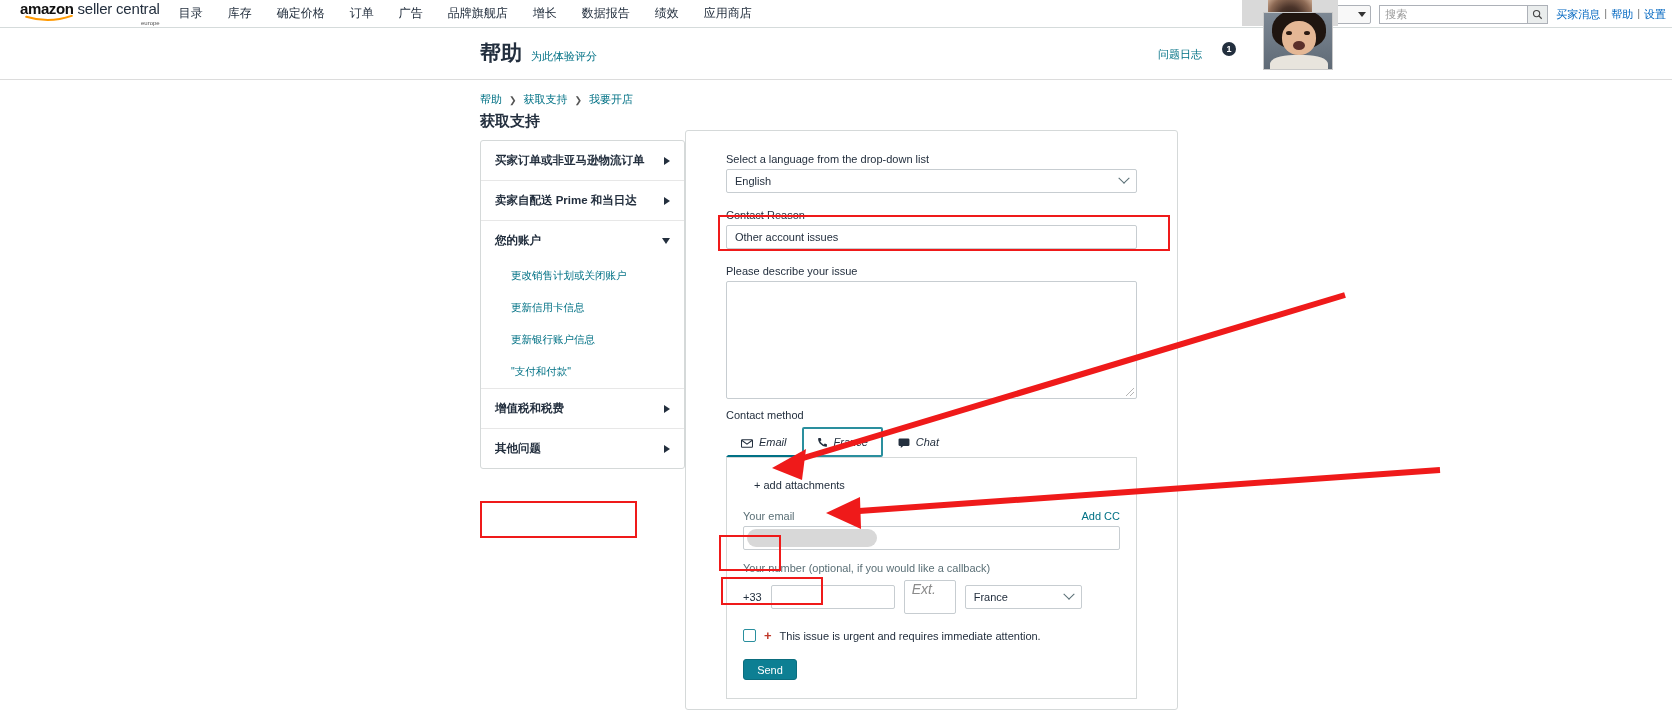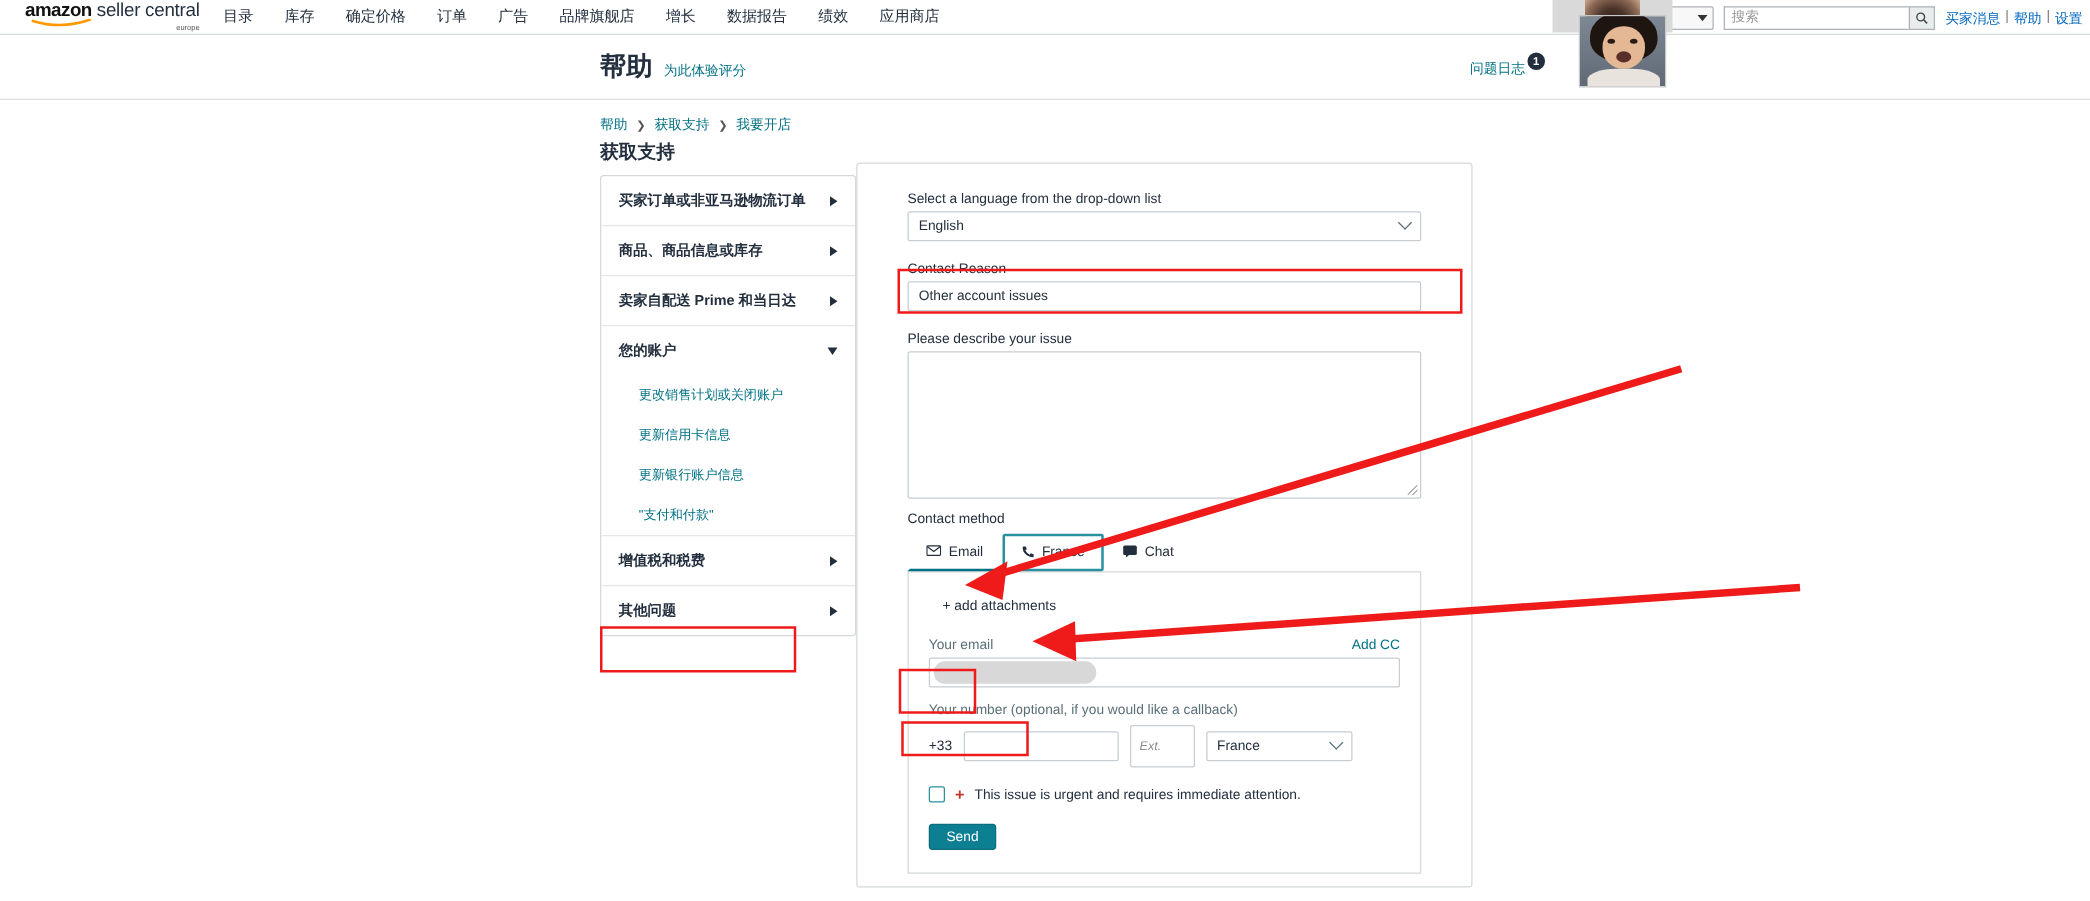--- a/index.html
+++ b/index.html
@@ -124,21 +124,21 @@
     position: relative;
   }
   .help-title-wrap {
     position: absolute; left: 480px; top: 11px;
     display: flex; align-items: baseline; gap: 9px;
   }
   .help-title { font-size: 21px; color: #232f3e; font-weight: bold; }
   .help-rate { font-size: 11px; color: #007185; cursor: pointer; }
   .issue-log {
     position: absolute; right: 436px; top: 19px;
-    display: flex; align-items: flex-start; gap: 2px; cursor: pointer; text-align: center;
+    display: flex; align-items: flex-start; gap: 20px; cursor: pointer; text-align: center;
   }
   .issue-log-text { font-size: 11px; color: #007185; }
   .badge {
     width: 14px; height: 14px; border-radius: 50%; background: #232f3e;
     color: #fff; font-size: 9px; display: flex; align-items: center;
     justify-content: center; margin-top: -5px; font-weight: bold;
   }
 
   
   .page { position: relative; background: #fff; height: 640px; }
@@ -209,22 +209,22 @@
     position: absolute; right: 2px; bottom: 2px; width: 8px; height: 8px;
     background:
       linear-gradient(135deg, transparent 45%, #b5b5b5 45%, #b5b5b5 55%, transparent 55%),
       linear-gradient(135deg, transparent 70%, #b5b5b5 70%, #b5b5b5 80%, transparent 80%);
   }
 
   
   .tabs { display: flex; align-items: stretch; gap: 0; margin-top: 6px; }
   .tab {
     padding: 7px 13px; font-size: 11px; color: #232f3e;
-    display: flex; align-items: flex-start; gap: 6px; cursor: pointer;
-    border: 2px solid transparent; background: transparent;
+    display: flex; align-items: flex-end; gap: 6px; cursor: pointer;
+    border: 2px solid transparent; background: transparent; font-style: italic;
   }
   .tab.active { border-bottom: 2px solid #007185; color: #232f3e; }
   .tab.focused { border: 2px solid #2a8f9e; border-radius: 2px; }
   .tab-ico { display: inline-flex; }
 
   .panel {
     border: 1px solid #d5d9d9; border-top: 1px solid #d5d9d9;
     margin-top: 0px; padding: 14px 16px 18px 16px; background: #fff;
   }
   .attach-btn {
@@ -242,22 +242,22 @@
     position: absolute; left: 3px; top: 2px; width: 130px; height: 18px;
     background: #d8d8d8; border-radius: 9px;
   }
   .phone-row { display: flex; align-items: center; gap: 9px; margin-top: 6px; }
   .cc-prefix { font-size: 11px; color: #232f3e; }
   .phone-input {
     width: 124px; height: 24px; border: 1px solid #c7cdd1; border-radius: 2px; background: #fff;
   }
   .ext-input {
     width: 52px; height: 24px; border: 1px solid #c7cdd1; border-radius: 2px;
-    background: #fff; font-size: 10px; font-style: italic; color: #8b8b8b;
-    display: flex; align-items: center; padding: 16px 7px;
+    background: #fff; font-size: 14px; font-style: italic; color: #8b8b8b;
+    display: flex; align-items: flex-end; padding: 16px 7px;
   }
   .country-select {
     width: 117px; height: 24px; border: 1px solid #c7cdd1; border-radius: 2px;
     background: #fff; font-size: 11px; color: #232f3e; padding: 0 8px;
     display: flex; align-items: center; justify-content: space-between; cursor: pointer;
   }
   .urgent-row { display: flex; align-items: center; gap: 8px; margin-top: 15px; }
   .chk {
     width: 13px; height: 13px; border: 1.5px solid #2a8f9e;
     border-radius: 2px; background: #fff; cursor: pointer;
@@ -362,26 +362,20 @@
 
   <div class="sidebar">
     <div class="side-group">
       <div class="side-row">
         <span>买家订单或非亚马逊物流订单</span>
         <span class="tri"></span>
       </div>
     </div>
     <div class="side-group">
       <div class="side-row">
-        <span>商品、商品信息或库存</span>
-        <span class="tri"></span>
-      </div>
-    </div>
-    <div class="side-group">
-      <div class="side-row">
         <span>卖家自配送 Prime 和当日达</span>
         <span class="tri"></span>
       </div>
     </div>
     <div class="side-group">
       <div class="side-row">
         <span>您的账户</span>
         <span class="tri down"></span>
       </div>
       <div class="subitem">更改销售计划或关闭账户</div>

